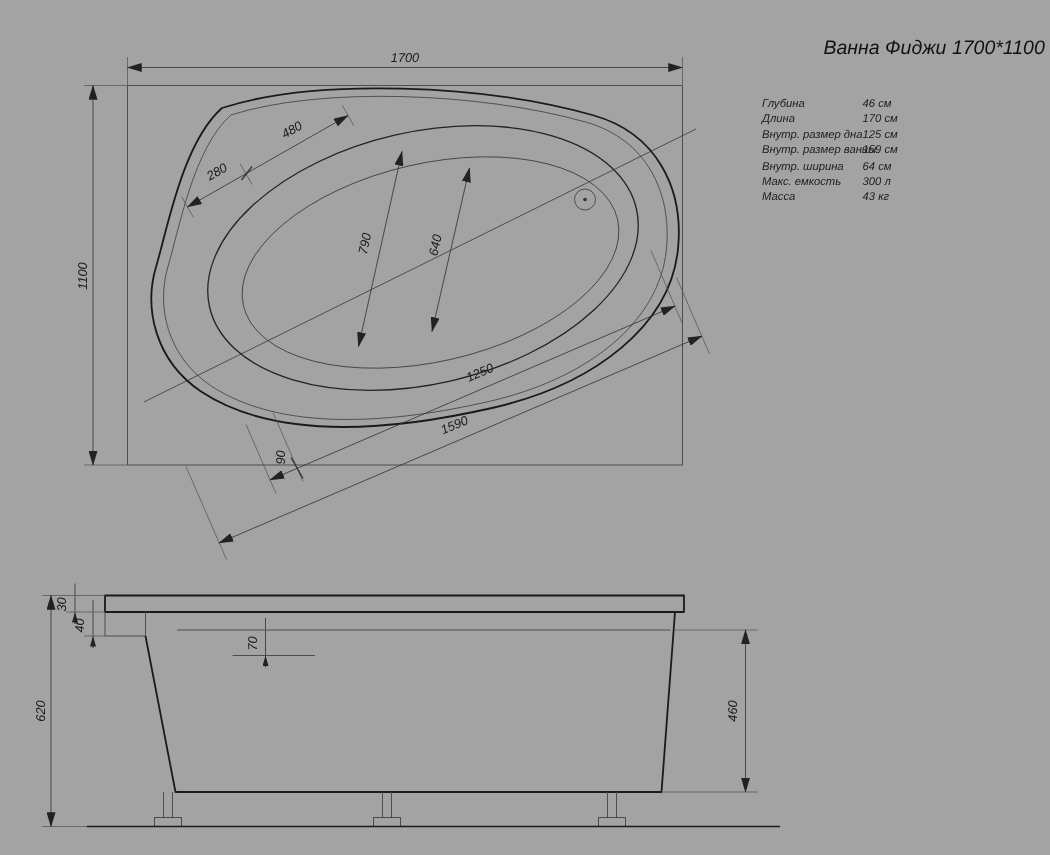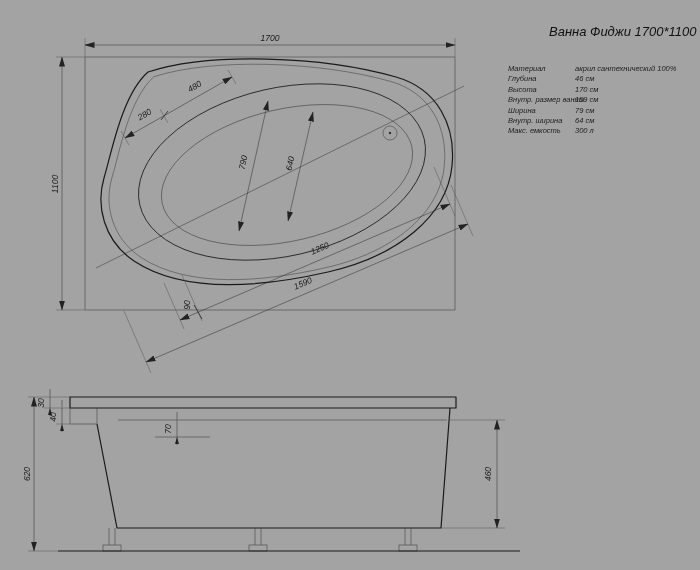--- a/index.html
+++ b/index.html
@@ -170,42 +170,42 @@
       </g>
 
       <path class="ground" d="M58,551 H520"></path>
     </g>
   </svg>
 
   <div class="title">Ванна Фиджи 1700*1100</div>
 
   <div class="specs">
     <div class="spec-row">
-      <span>Материал</span>
-      <span>акрил сантехнический 100%</span>
-    </div>
-    <div class="spec-row">
       <span>Глубина</span>
       <span>46 см</span>
     </div>
     <div class="spec-row">
-      <span>Высота</span>
+      <span>Длина</span>
       <span>170 см</span>
+    </div>
+    <div class="spec-row">
+      <span>Внутр. размер дна</span>
+      <span>125 см</span>
     </div>
     <div class="spec-row">
       <span>Внутр. размер ванны</span>
       <span>159 см</span>
     </div>
     <div class="spec-row">
-      <span>Ширина</span>
-      <span>79 см</span>
-    </div>
-    <div class="spec-row">
       <span>Внутр. ширина</span>
       <span>64 см</span>
     </div>
     <div class="spec-row">
       <span>Макс. емкость</span>
       <span>300 л</span>
     </div>
+    <div class="spec-row">
+      <span>Масса</span>
+      <span>43 кг</span>
+    </div>
   </div>
 
 </div>
 
 </body></html>

